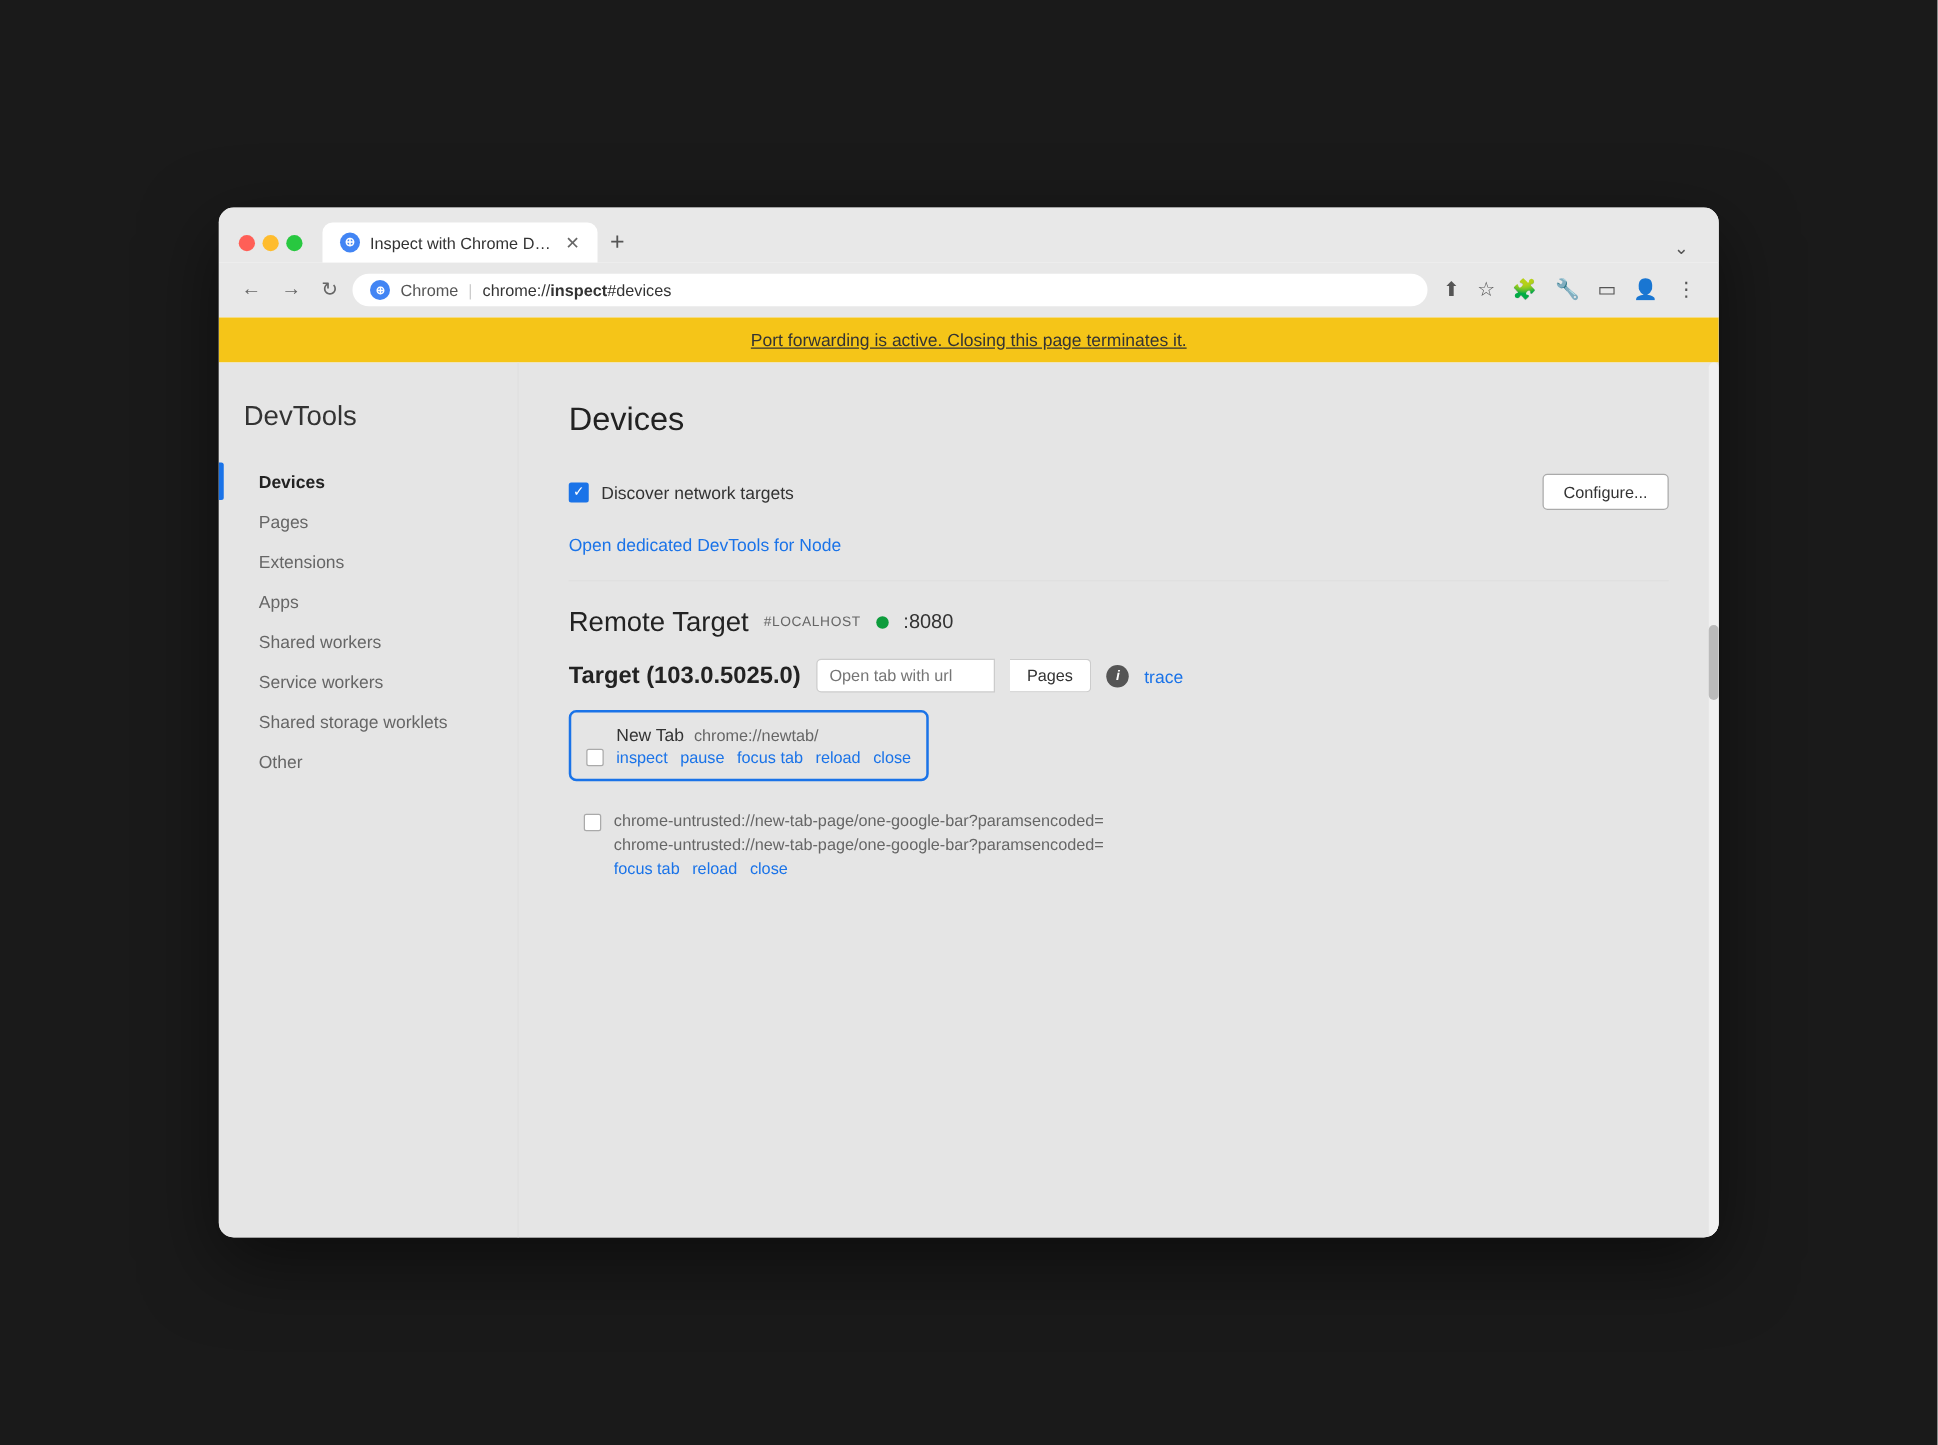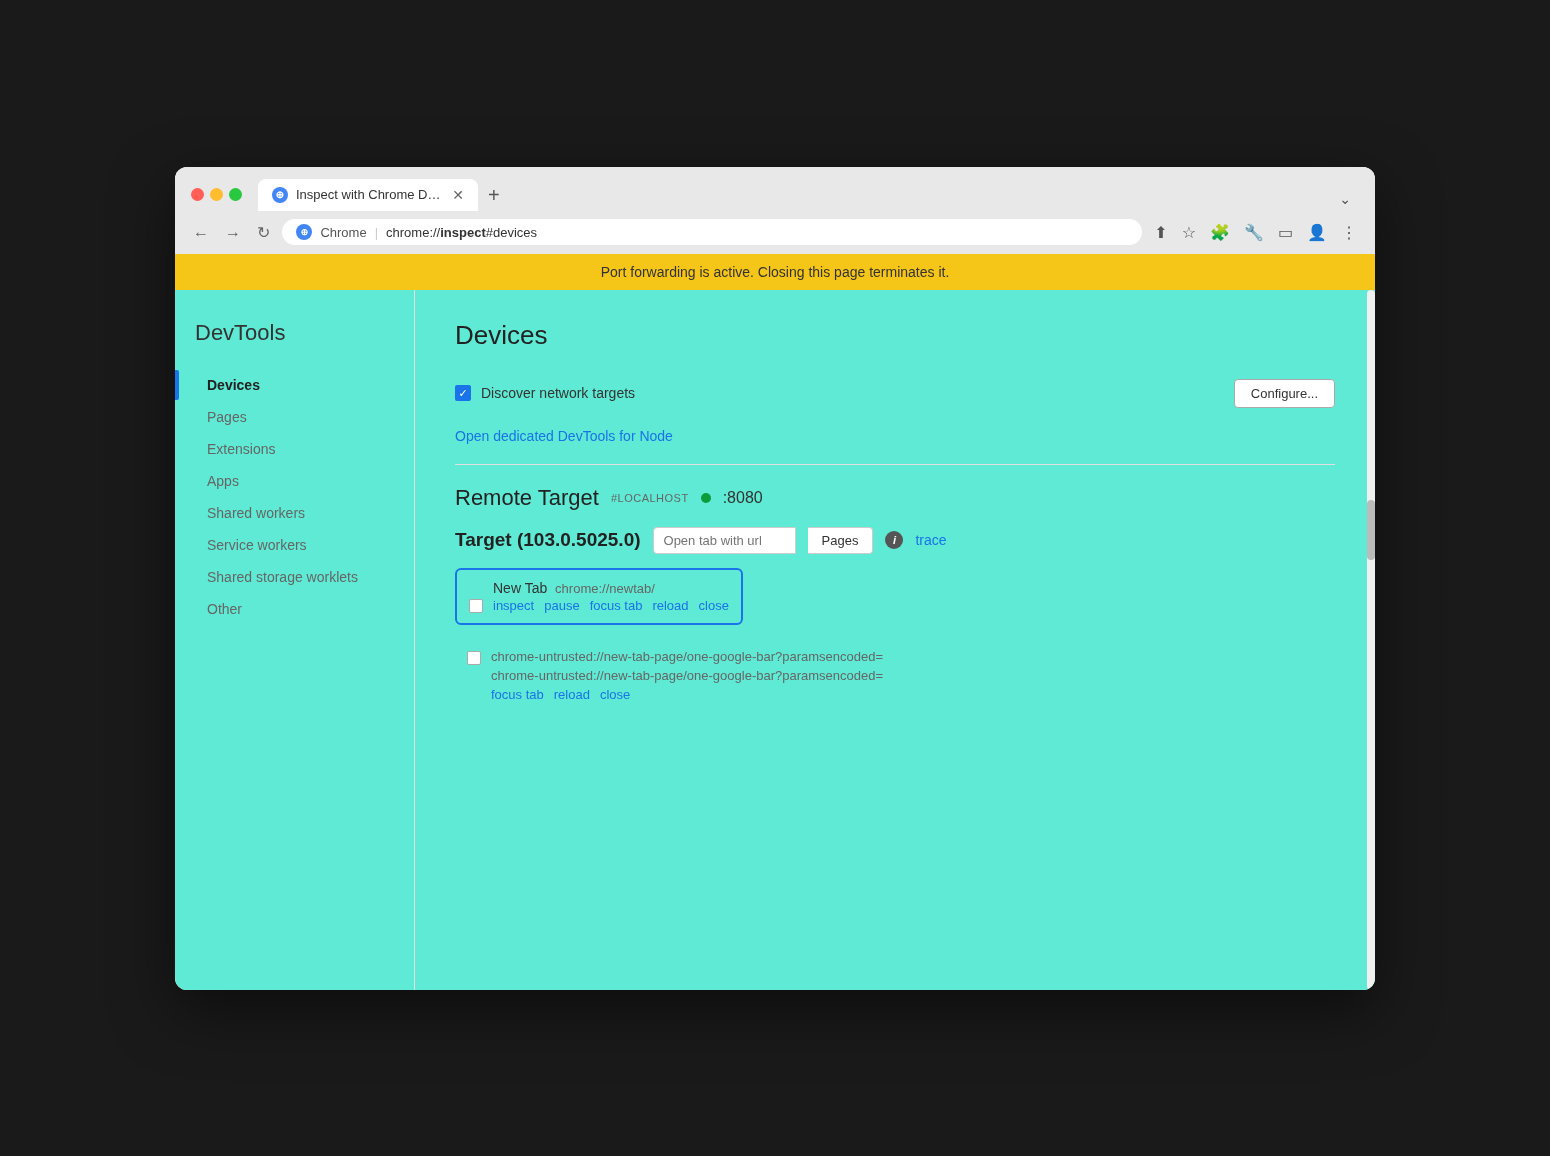--- a/index.html
+++ b/index.html
@@ -163,25 +163,26 @@
       font-size: 16px;
       color: #555;
     }
     
     .banner {
       background: #f5c518;
       text-align: center;
       padding: 10px;
       font-size: 14px;
       color: #333;
+      text-decoration: underline;
     }
     
     .content-area {
       display: flex;
-      background: #5eead4;
+      background: #e5e5e5;
       min-height: 700px;
     }
     
     .sidebar {
       width: 240px;
       padding: 30px 20px;
       border-right: 1px solid #e0e0e0;
       flex-shrink: 0;
       position: relative;
     }

